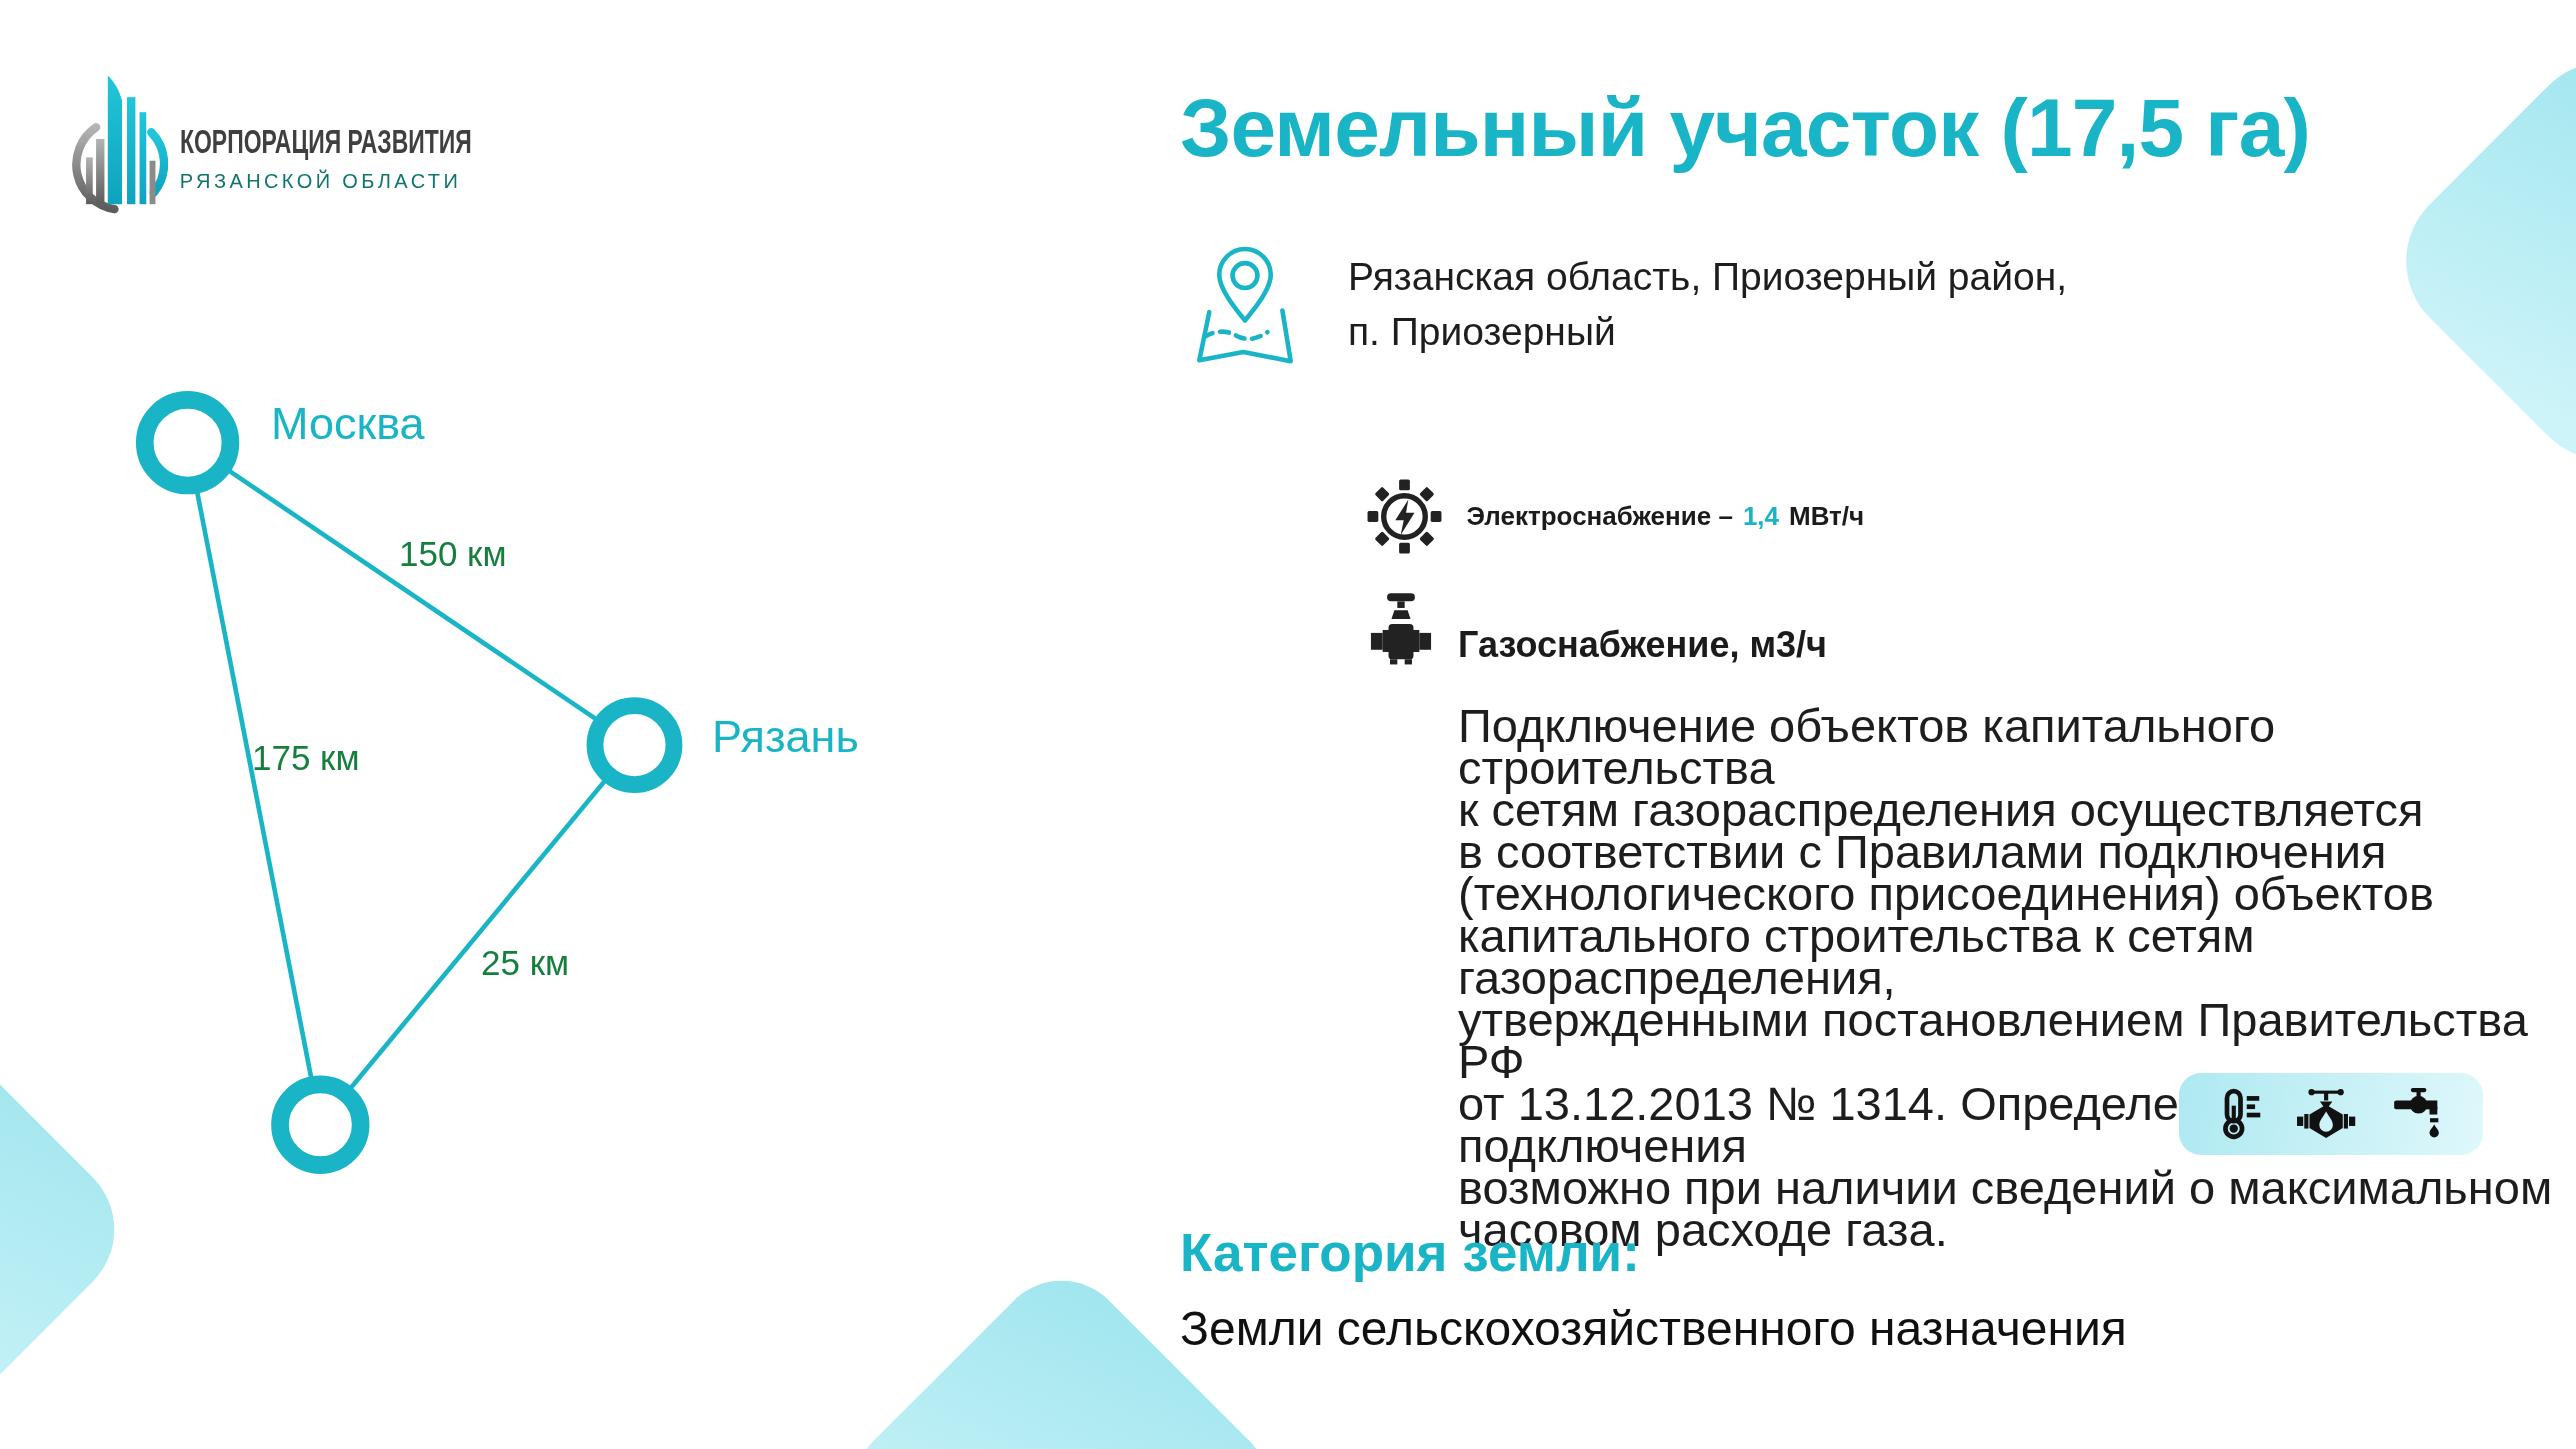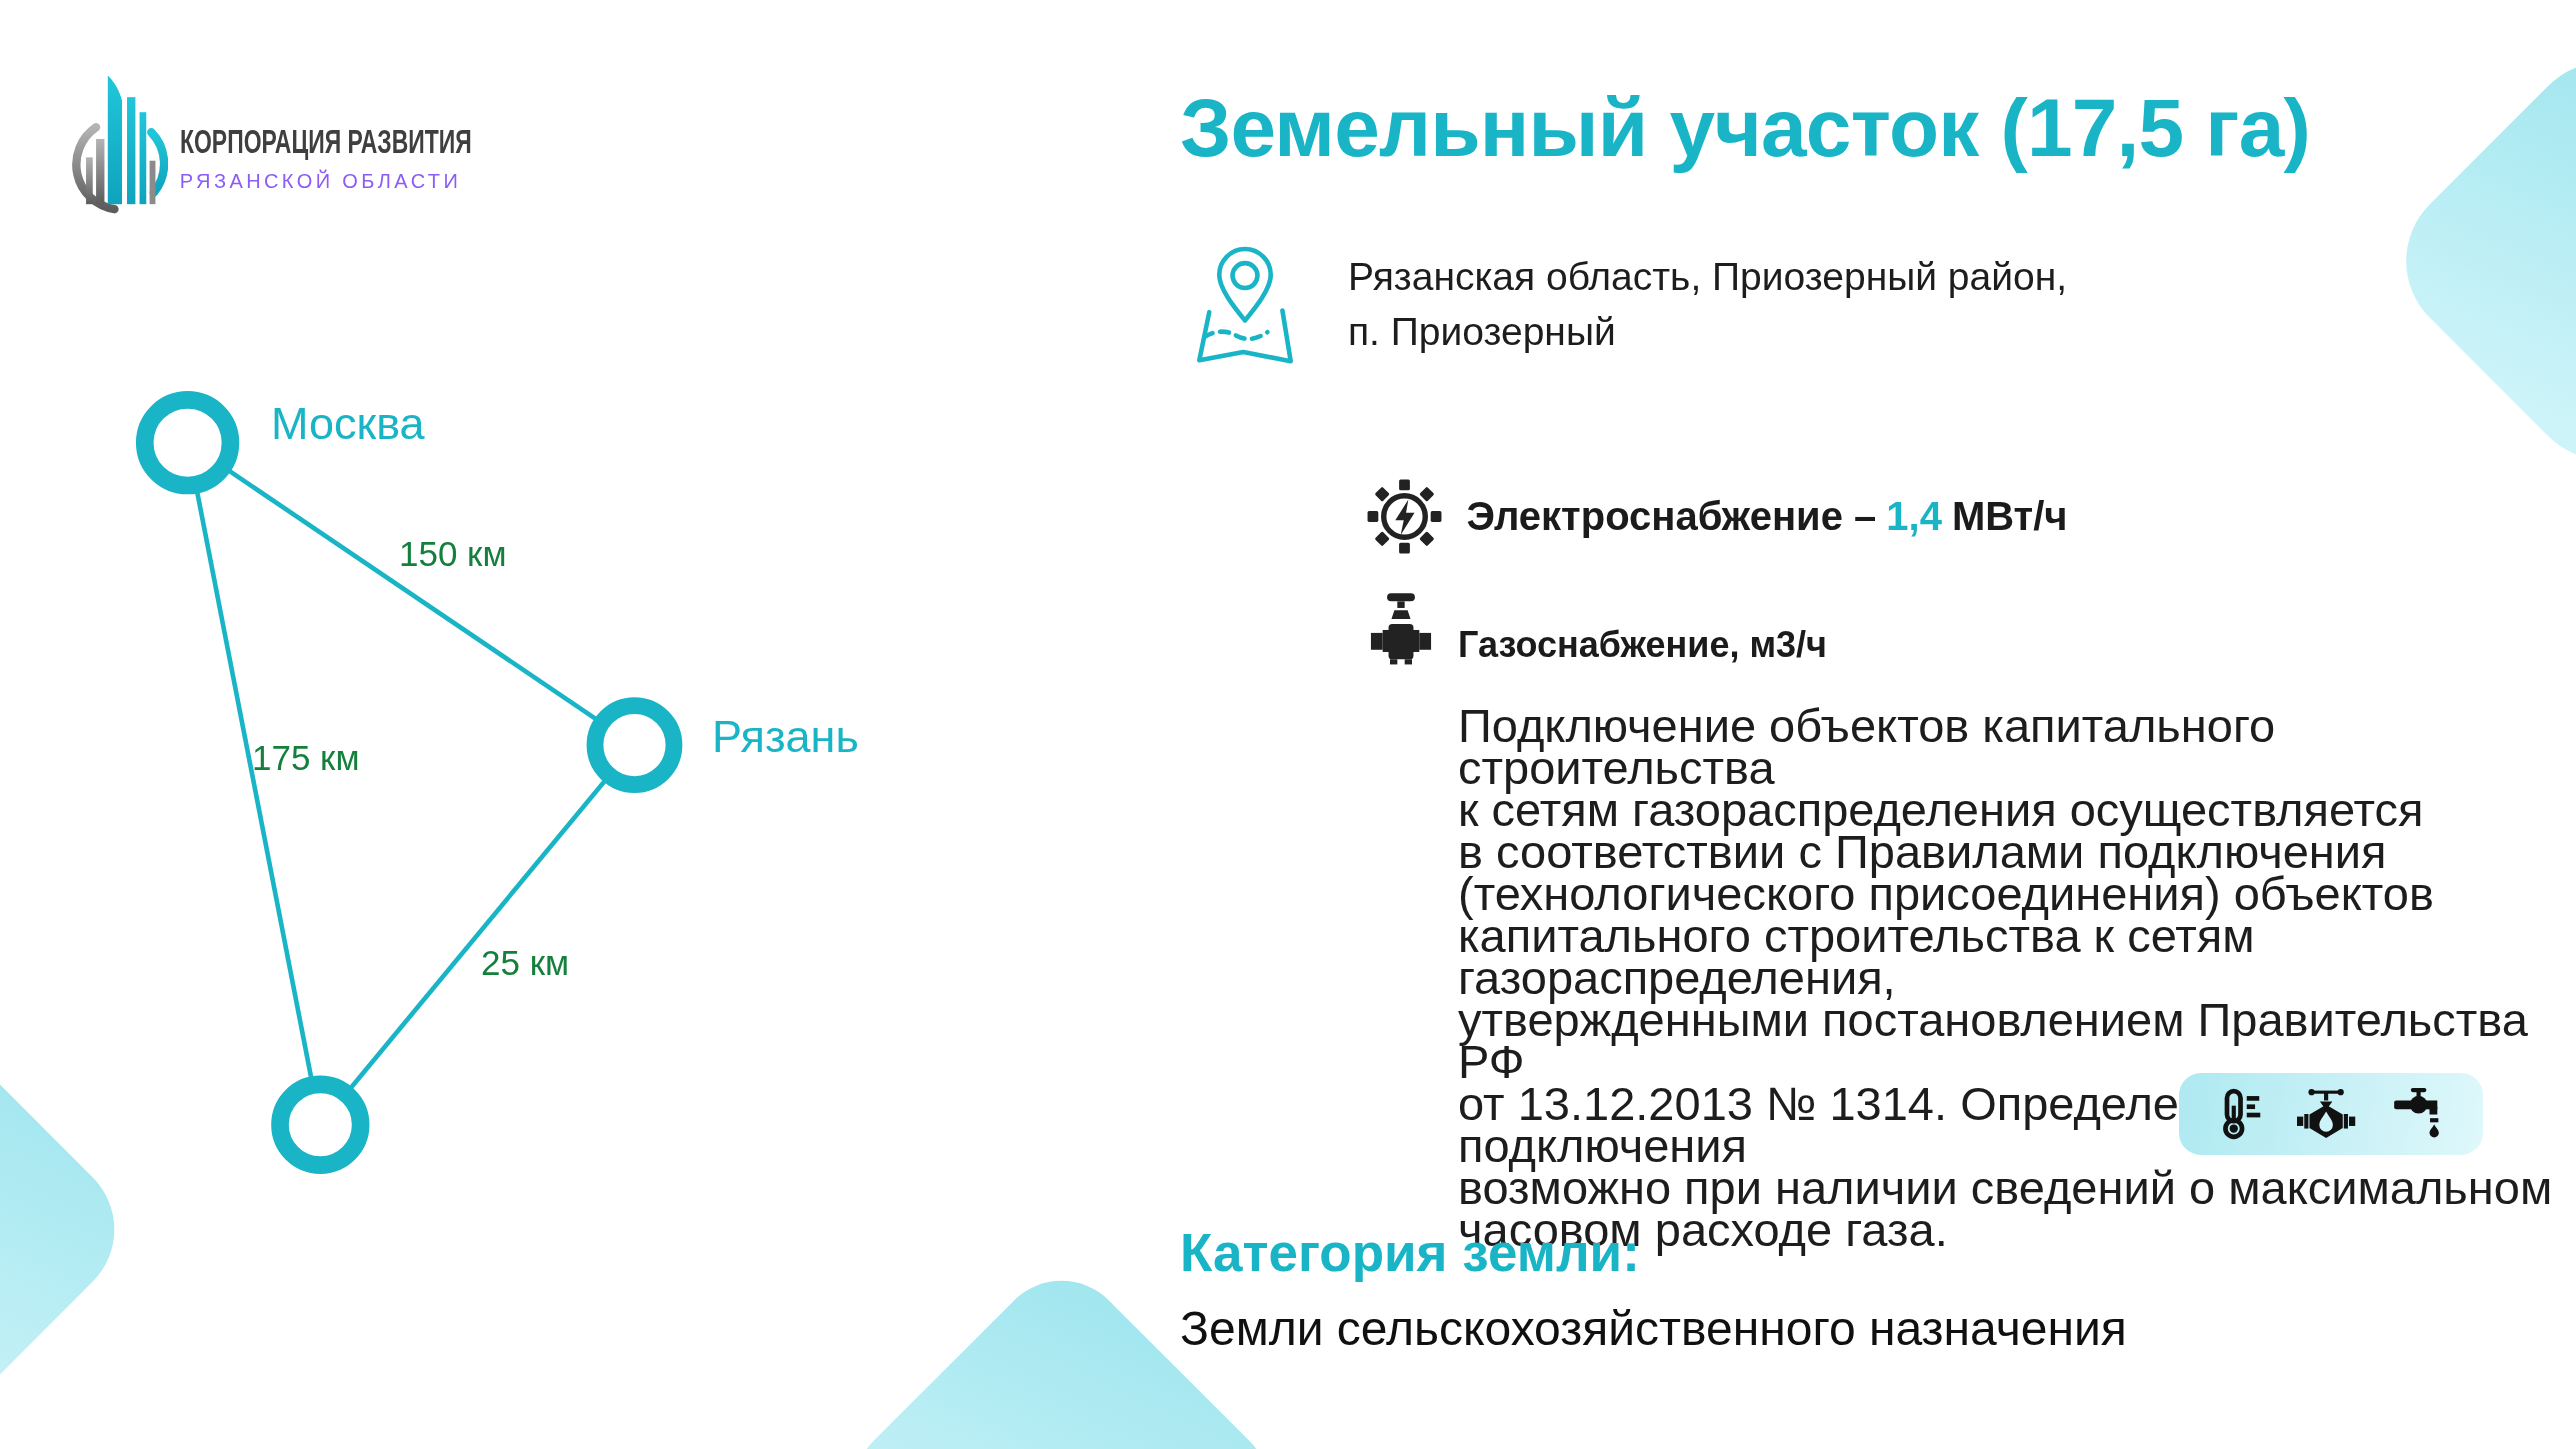--- a/index.html
+++ b/index.html
@@ -10,31 +10,31 @@
   
   .deco{position:absolute;transform:rotate(45deg);background:linear-gradient(160deg,#9fe5ee 0%,#cdf4f9 90%);z-index:1;}
   .deco.tr{left:2441px;top:97px;width:328px;height:328px;border-radius:80px;}
   .deco.bl{left:-286px;top:1051px;width:357px;height:357px;border-radius:74px;}
   .deco.bc{left:895px;top:1322px;width:333px;height:333px;border-radius:67px;}
   
   .logo{position:absolute;left:71px;top:60px;display:flex;align-items:center;z-index:3;}
   .logo-mark{width:97px;height:178px;}
   .logo-text{margin-left:11.8px;margin-top:22px;}
   .logo-line1{font-size:27px;font-weight:bold;color:#3f3f3f;letter-spacing:0px;transform:scale(0.85,1.25);transform-origin:left center;white-space:nowrap;}
-  .logo-line2{font-size:20px;color:#8b5cf6;letter-spacing:3.4px;margin-top:11.8px;white-space:nowrap;}
+  .logo-line2{font-size:20px;color:#0f766e;letter-spacing:3.4px;margin-top:11.8px;white-space:nowrap;}
   
   .title{position:absolute;left:1180px;top:81px;font-size:82px;font-weight:bold;color:#19b5c7;letter-spacing:-0.8px;z-index:3;white-space:nowrap;}
   
   .location{position:absolute;left:1191px;top:244px;display:flex;align-items:flex-start;z-index:3;}
   .location svg{width:108px;height:123px;flex:0 0 auto;}
   .location-text{margin-left:49px;font-size:39px;line-height:55px;color:#1d1d1d;white-space:pre-line;margin-top:5px;}
   
   .elec-row{position:absolute;left:1366px;top:476px;display:flex;align-items:center;z-index:3;}
   .elec-row svg{width:77px;height:81px;}
-  .elec-text{margin-left:23.5px;font-size:40px;font-weight:bold;color:#1b1b1b;white-space:nowrap;}
+  .elec-text{margin-left:23.5px;font-size:26px;font-weight:bold;color:#1b1b1b;white-space:nowrap;}
   .elec-text .val{color:#19b5c7;margin:0 10px;}
   .gas-icon{position:absolute;left:1368px;top:590px;width:66px;height:77px;z-index:3;}
   .gas-heading{position:absolute;left:1458px;top:624px;font-size:36px;font-weight:bold;color:#1b1b1b;z-index:3;white-space:nowrap;}
   .gas-body{position:absolute;left:1458px;top:705px;width:1109px;font-size:47px;line-height:42px;color:#1d1d1d;white-space:pre-line;z-index:3;}
   
   .util-box{position:absolute;left:2179px;top:1073px;width:304px;height:82px;border-radius:22px;
     background:linear-gradient(100deg,#aee9f1 0%,#dff8fb 100%);display:flex;align-items:center;justify-content:space-evenly;z-index:3;}
   .util-box svg{height:52px;}
   
   .cat-label{position:absolute;left:1180px;top:1222px;font-size:53px;font-weight:bold;color:#19b5c7;z-index:3;white-space:nowrap;}

